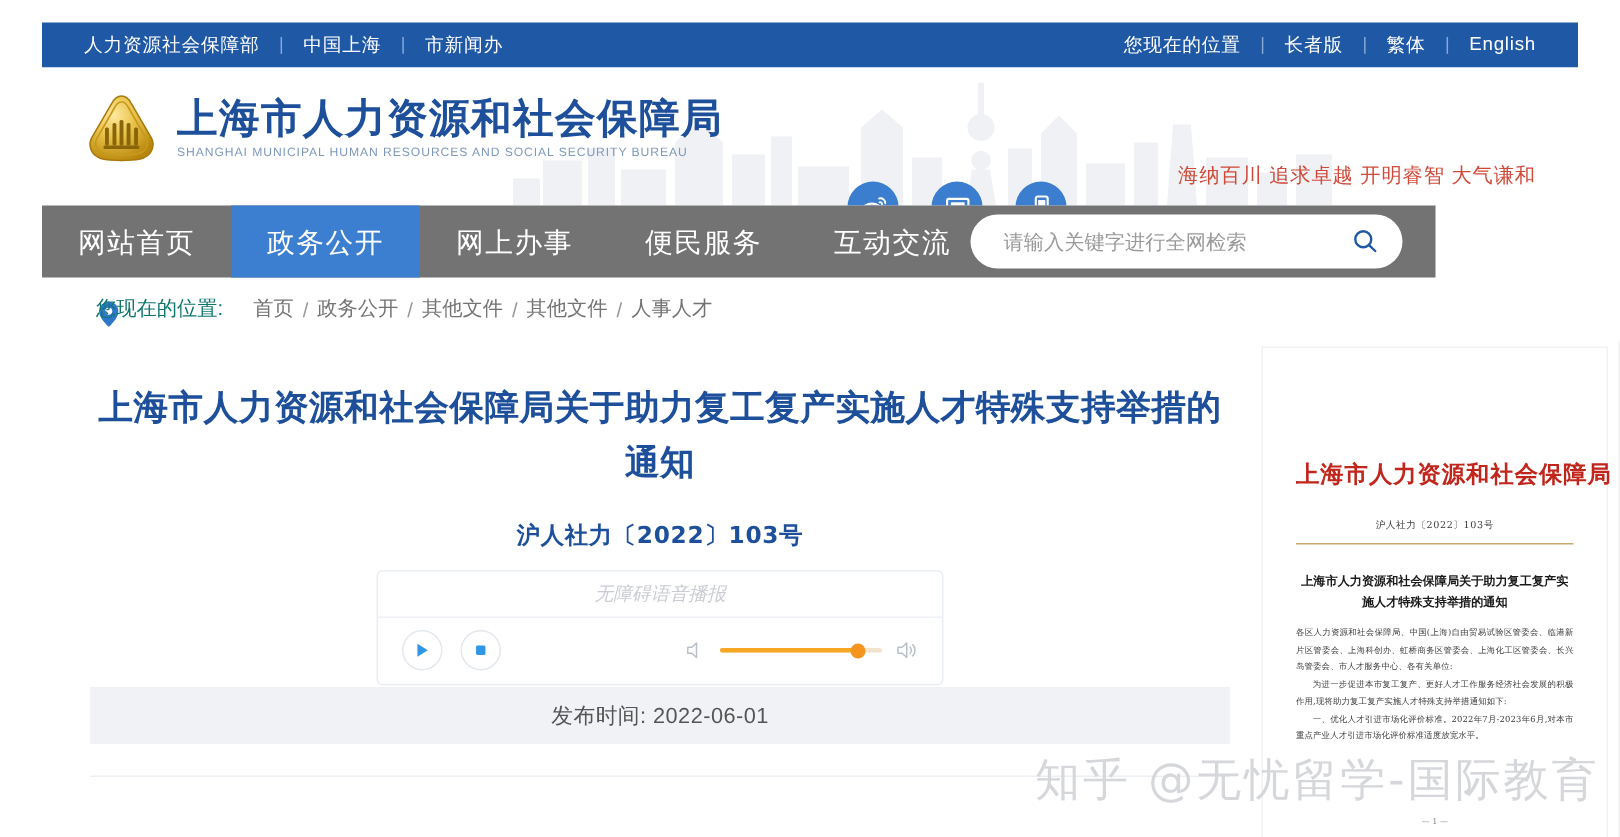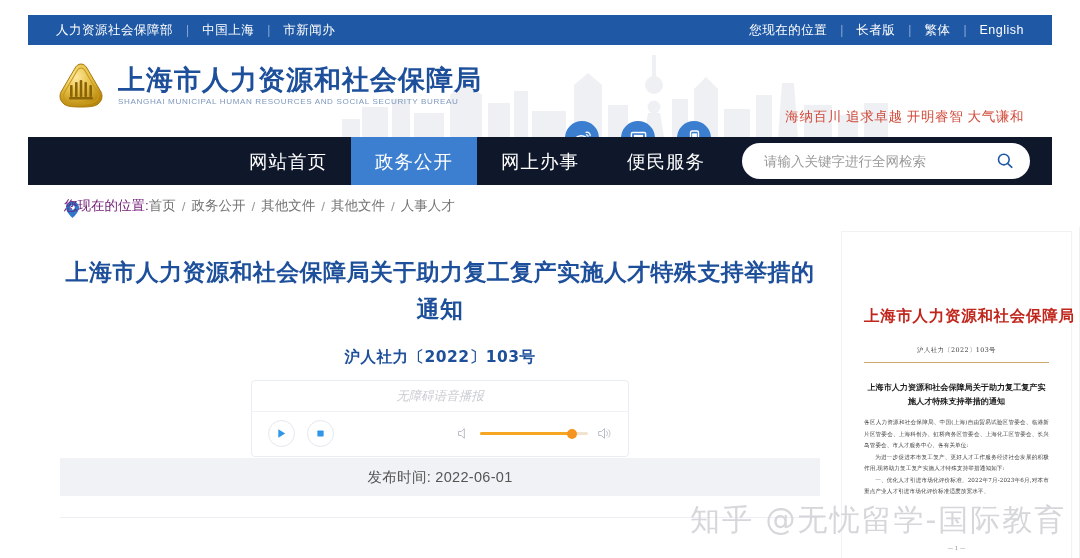--- a/index.html
+++ b/index.html
@@ -9,21 +9,21 @@
     -webkit-font-smoothing:antialiased;
   }
   .page{position:relative;width:1080px;height:558px;background:#fff;}
 
   
   .topbar{
     position:absolute;left:28px;top:15px;width:1024px;height:30px;
     background:#1f58a5;display:flex;align-items:center;
     box-sizing:border-box;padding:0 28px;
   }
-  .topbar-left,.topbar-right{display:flex;align-items:center;}
+  .topbar-left,.topbar-right{display:flex;}
   .topbar-right{margin-left:auto;}
   .tb-link{
     color:#ffffff;font-size:12.5px;letter-spacing:.5px;
     text-decoration:none;white-space:nowrap;
   }
   .tb-sep{color:#87a9d4;font-size:12px;margin:0 13px;}
 
   
   .header{
     position:absolute;left:28px;top:45px;width:1024px;height:92px;
@@ -55,22 +55,22 @@
     font-size:19px;color:#c0392b;font-weight:bold;letter-spacing:3px;
     font-family:"DejaVu Serif","Liberation Serif",serif;line-height:1.2;
   }
   .slogan-2{
     font-size:13.5px;color:#d04a3a;letter-spacing:.6px;margin-top:5px;
     white-space:nowrap;
   }
 
   
   .navbar{
-    position:absolute;left:28px;top:137px;width:1024px;height:48px;
-    background:#0f172a;display:flex;align-items:stretch;justify-content:center;
+    position:absolute;left:28px;top:137px;width:929px;height:48px;
+    background:#737373;display:flex;align-items:stretch;
   }
   .nav-item{
     display:flex;align-items:center;justify-content:center;
     padding:0 24px;color:#fff;font-size:18.5px;letter-spacing:1px;
     cursor:pointer;white-space:nowrap;
     font-family:"DejaVu Sans","Liberation Sans",sans-serif;
   }
   .nav-item.active{background:#3c7fd0;}
   .search-box{
     position:absolute;right:22px;top:50%;transform:translateY(-50%);
@@ -87,21 +87,21 @@
     background:transparent;border:0;cursor:pointer;padding:0;
   }
 
   
   .crumb{
     position:absolute;left:28px;top:185px;width:1024px;height:42px;
     display:flex;align-items:center;padding-left:36px;box-sizing:border-box;
     font-size:13.5px;color:#444;
   }
   .pin{position:absolute;left:66px;top:201px;width:13px;height:17px;}
-  .crumb-label{color:#701a75;margin-right:0;}
+  .crumb-label{color:#0f766e;margin-right:20px;}
   .crumb-link{color:#737373;text-decoration:none;}
   .crumb-slash{color:#999;margin:0 6px;}
 
   
   .content{
     position:absolute;left:28px;top:227px;width:1024px;height:331px;
     background:#fff;
   }
   .article{
     position:absolute;left:32px;top:0;width:760px;

